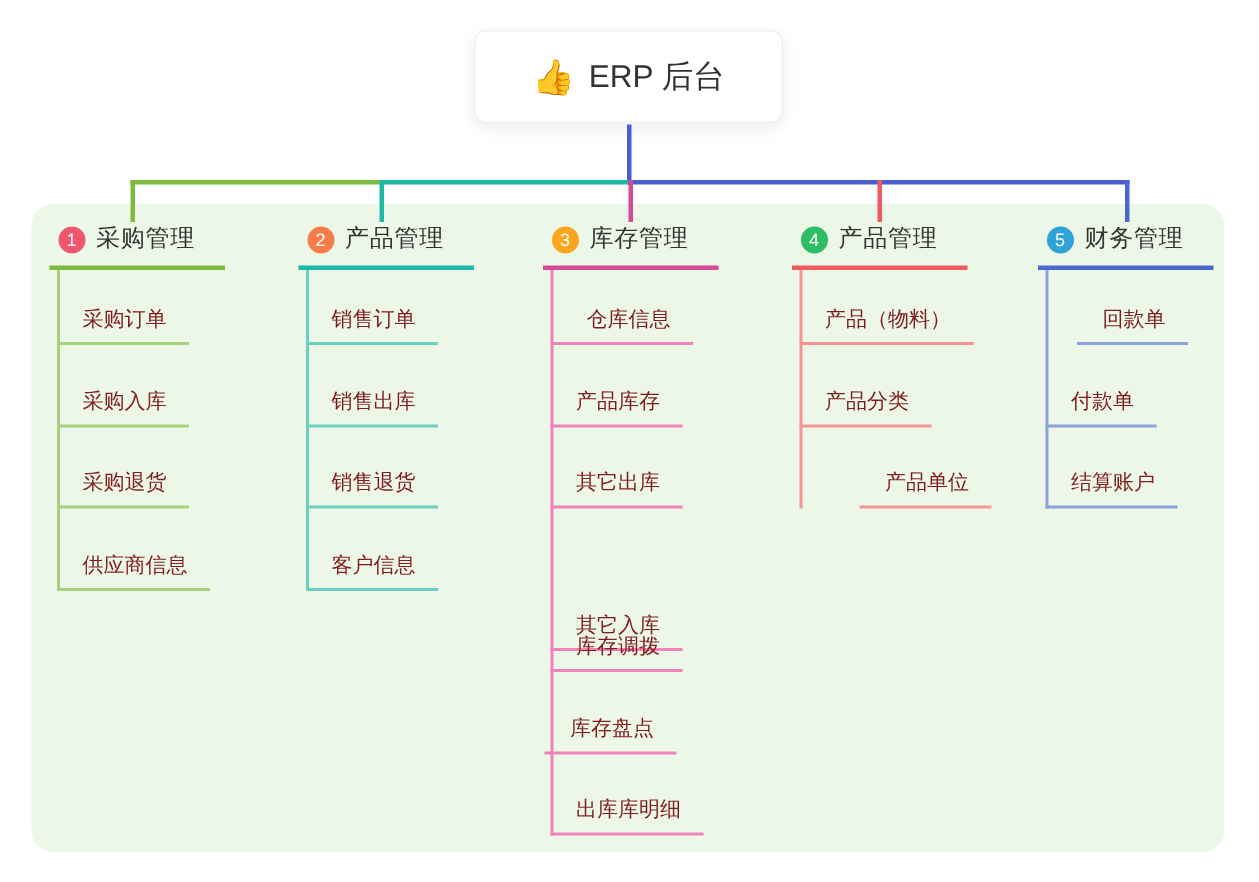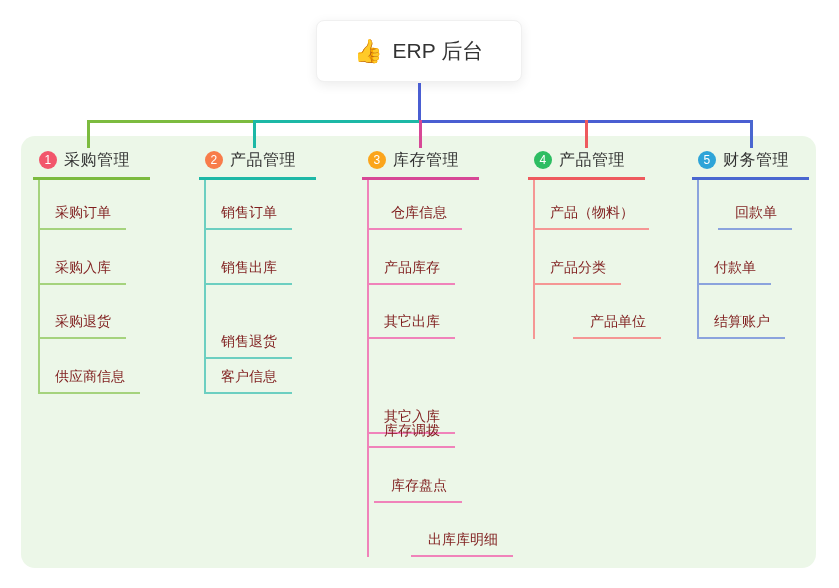--- a/index.html
+++ b/index.html
@@ -61,35 +61,35 @@
       <div class="child" style="left: 38px; top: 311px;"><span class="child-label" style="border-bottom-color: rgb(165, 211, 125);">采购退货</span></div>
       <div class="child" style="left: 38px; top: 366px;"><span class="child-label" style="border-bottom-color: rgb(165, 211, 125);">供应商信息</span></div>
   <div>
     <div class="branch-header" style="left: 199px; top: 148px; border-bottom-color: rgb(29, 184, 166);">
       <span class="badge" style="background: rgb(248, 124, 74);">2</span>
       <span>产品管理</span>
     </div>
   </div>
 <div class="child" style="left: 204px; top: 202px;"><span class="child-label" style="border-bottom-color: rgb(108, 207, 193);">销售订单</span></div>
       <div class="child" style="left: 204px; top: 257px;"><span class="child-label" style="border-bottom-color: rgb(108, 207, 193);">销售出库</span></div>
-      <div class="child" style="left: 204px; top: 311px;"><span class="child-label" style="border-bottom-color: rgb(108, 207, 193); margin-top: 20px;">销售退货</span></div>
+      <div class="child" style="left: 204px; top: 311px;"><span class="child-label" style="border-bottom-color: rgb(108, 207, 193);">销售退货</span></div>
       <div class="child" style="left: 204px; top: 366px;"><span class="child-label" style="border-bottom-color: rgb(108, 207, 193);">客户信息</span></div>
   <div>
     <div class="branch-header" style="left: 362px; top: 148px; border-bottom-color: rgb(215, 72, 150);">
       <span class="badge" style="background: rgb(251, 165, 28);">3</span>
       <span>库存管理</span>
     </div>
   </div>
 <div class="child" style="left: 367px; top: 202px;"><span class="child-label" style="border-bottom-color: rgb(240, 131, 186); padding-left: 24px;">仓库信息</span></div>
       <div class="child" style="left: 367px; top: 257px;"><span class="child-label" style="border-bottom-color: rgb(240, 131, 186);">产品库存</span></div>
       <div class="child" style="left: 367px; top: 311px;"><span class="child-label" style="border-bottom-color: rgb(240, 131, 186);">其它出库</span></div>
       <div class="child" style="left: 367px; top: 366px;"><span class="child-label" style="border-bottom-color: rgb(240, 131, 186); margin-top: 40px;">其它入库</span></div>
       <div class="child" style="left: 367px; top: 420px;"><span class="child-label" style="border-bottom-color: rgb(240, 131, 186);">库存调拨</span></div>
-      <div class="child" style="left: 374px; top: 475px;"><span class="child-label" style="border-bottom-color: rgb(240, 131, 186);">库存盘点</span></div>
-      <div class="child" style="left: 367px; top: 529px; margin-left: 44px;"><span class="child-label" style="border-bottom-color: rgb(240, 131, 186);">出库库明细</span></div>
+      <div class="child" style="left: 363px; top: 475px;"><span class="child-label" style="border-bottom-color: rgb(240, 131, 186);">库存盘点</span></div>
+      <div class="child" style="left: 367px; top: 529px;"><span class="child-label" style="border-bottom-color: rgb(240, 131, 186);">出库库明细</span></div>
   <div>
     <div class="branch-header" style="left: 528px; top: 148px; border-bottom-color: rgb(238, 90, 94);">
       <span class="badge" style="background: rgb(45, 189, 98);">4</span>
       <span>产品管理</span>
     </div>
   </div>
 <div class="child" style="left: 533px; top: 202px; text-align: center;"><span class="child-label" style="border-bottom-color: rgb(245, 150, 148);">产品（物料）</span></div>
       <div class="child" style="left: 533px; top: 257px;"><span class="child-label" style="border-bottom-color: rgb(245, 150, 148);">产品分类</span></div>
       <div class="child" style="left: 533px; top: 311px;"><span class="child-label" style="border-bottom-color: rgb(245, 150, 148); margin-left: 40px;">产品单位</span></div>
   <div>

